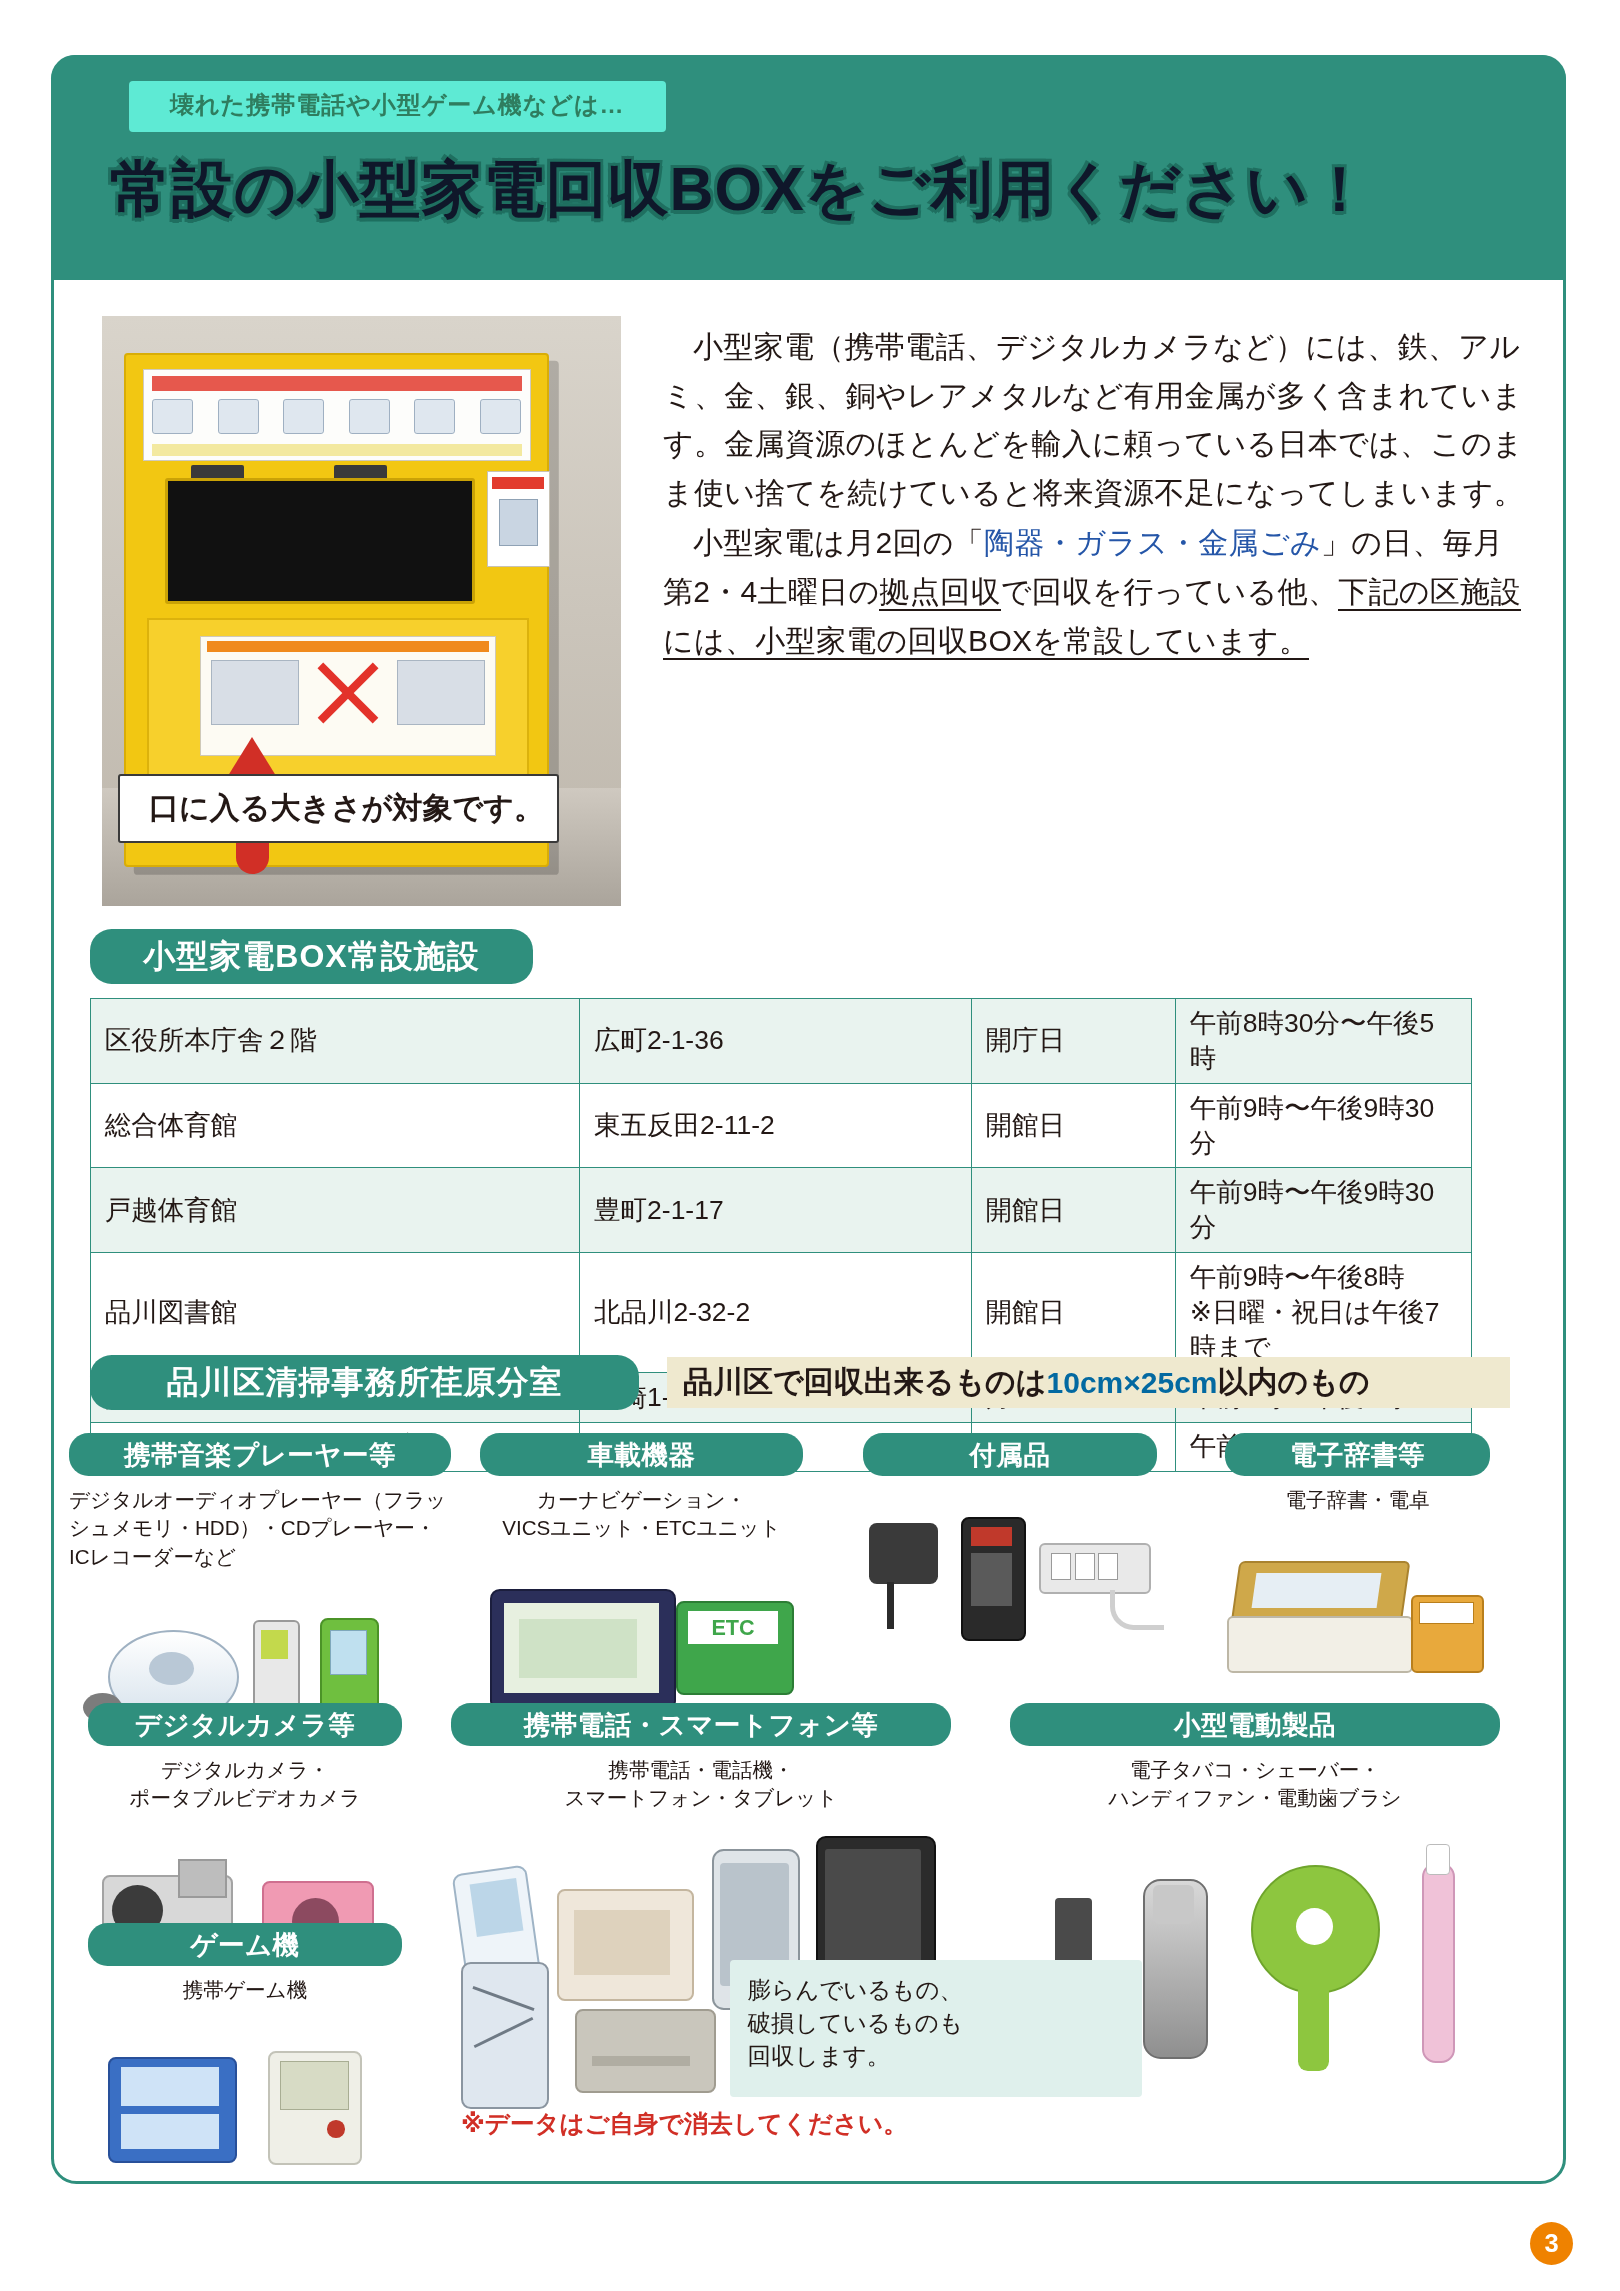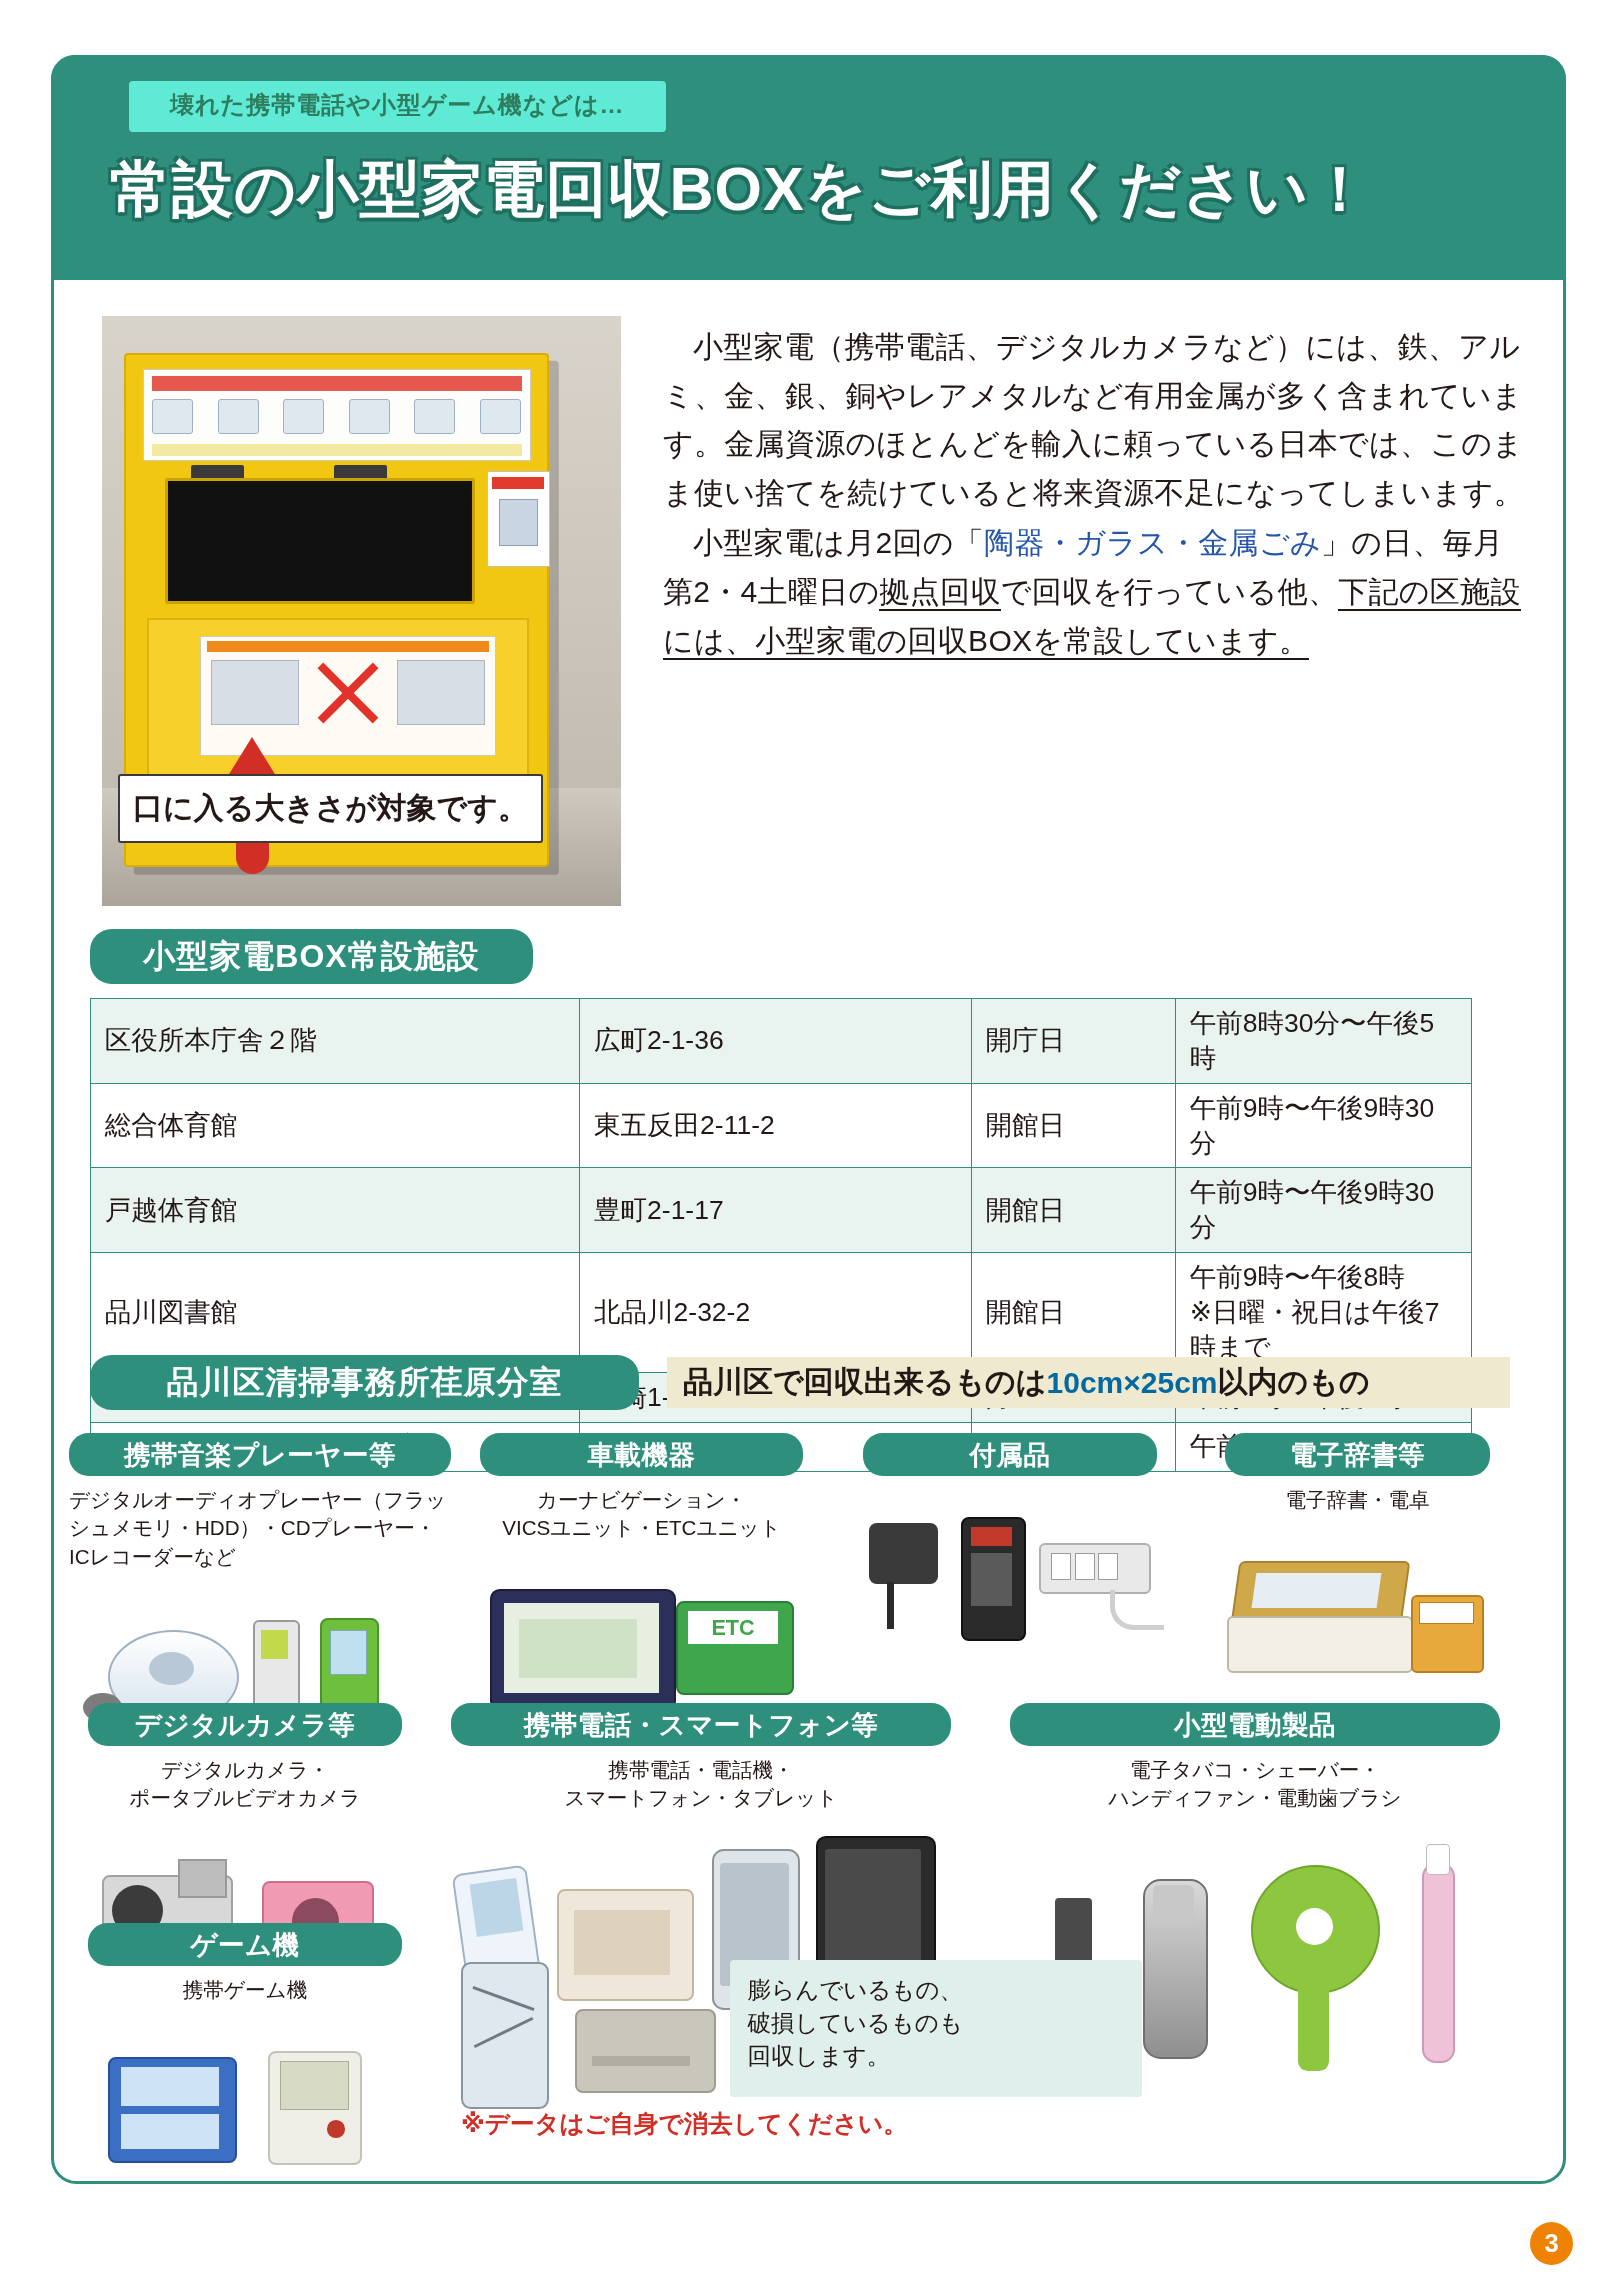--- a/index.html
+++ b/index.html
@@ -35,21 +35,21 @@
     background:#5eead4;
     color:#2f7d5f;
     font-weight:bold;
     font-size:24px;
     letter-spacing:1px;
     padding:8.8px 41px 10.8px 41px;
     border-radius:3.9px;
   }
   .header .main-title{
     position:absolute;left:59px;top:94px;width:1402px;
-    color:#ffffff;
+    color:#0f172a;
     font-weight:bold;
     font-size:61px;
     letter-spacing:1px;
     text-shadow:
       -2.9px -2.9px 0 #1f6f60, 2.9px -2.9px 0 #1f6f60,
       -2.9px  2.9px 0 #1f6f60, 2.9px  2.9px 0 #1f6f60,
        0    3.9px 0 #1f6f60;
     white-space:nowrap;
   }
   
@@ -130,21 +130,21 @@
     position:absolute;left:17.6px;top:41px;width:33px;height:96px;background:#d12f26;border-radius:0 0 17.6px 17.6px;
   }
   .arrow .head{
     position:absolute;left:0;top:0;width:0;height:0;
     border-left:34px solid transparent;border-right:34px solid transparent;border-bottom:55px solid #d12f26;
   }
   .caption-box{
     position:absolute;left:118px;top:774px;width:421px;height:65px;
     background:#ffffff;border:2px solid #3a3a3a;border-radius:2.9px;
     display:flex;align-items:center;justify-content:center;
-    font-weight:bold;font-size:30px;color:#231815;
+    font-weight:bold;font-size:30px;color:#231815;padding-left:16px;
   }
   .intro-text{
     position:absolute;left:663px;top:323px;width:868px;
     font-size:30px;line-height:1.62;color:#231815;
     letter-spacing:0.3px;
   }
   .intro-text p{margin:0 0 2px 0;text-indent:1em;}
   .intro-text .blue{color:#2556a8;}
   .intro-text .ul{border-bottom:2px solid #231815;padding-bottom:1px;}
   

